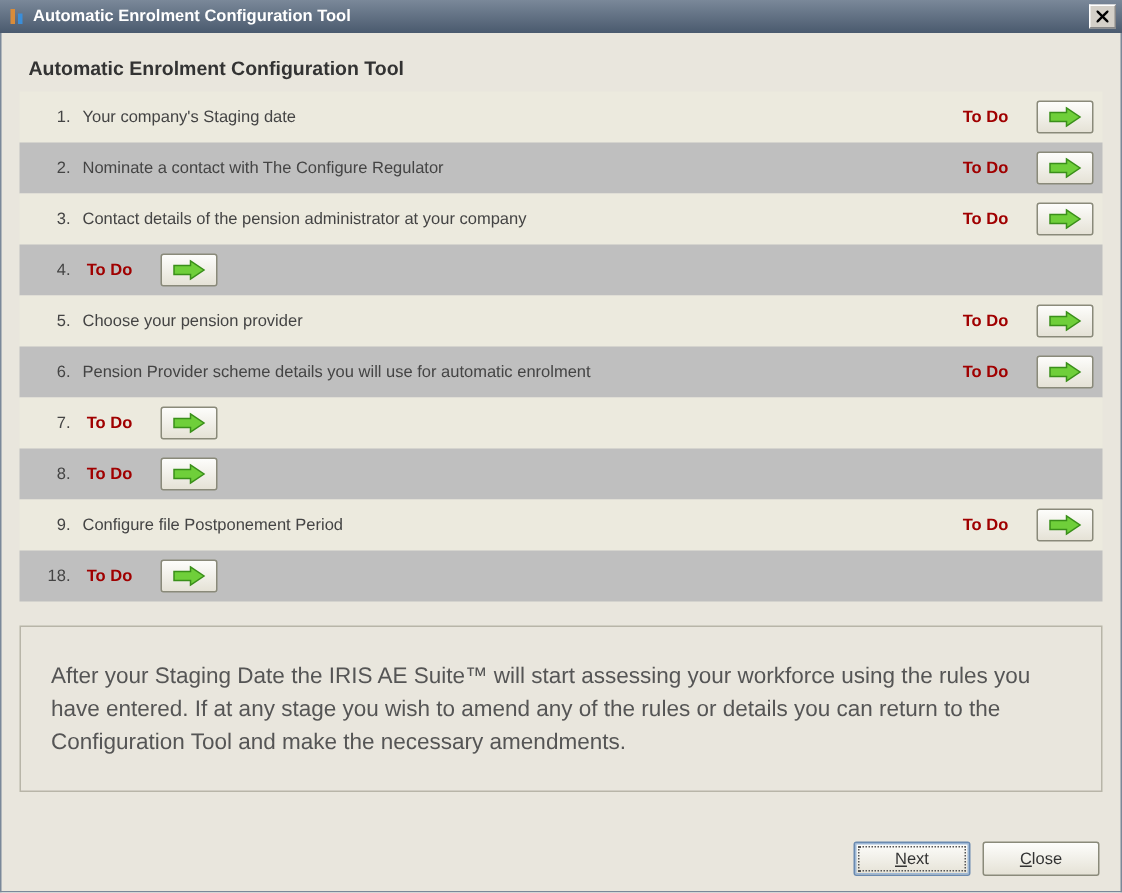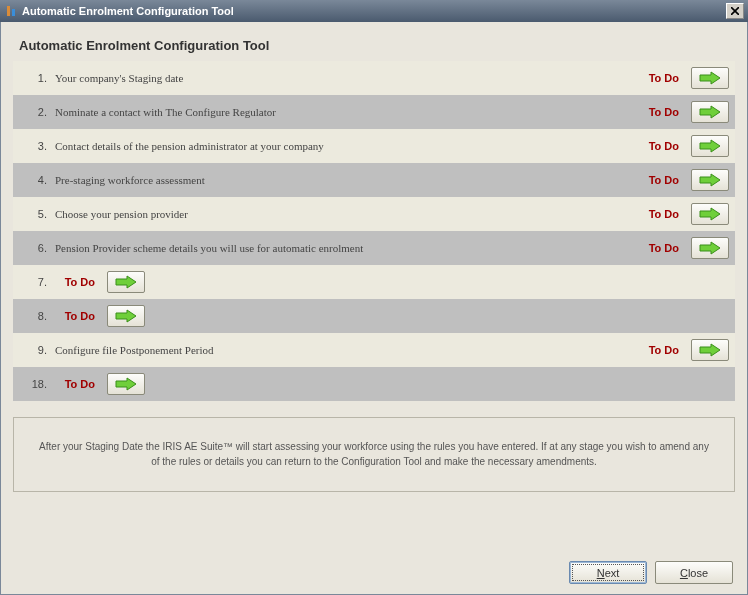--- a/index.html
+++ b/index.html
@@ -84,51 +84,50 @@
   .step-row.even { background: #bfbfbf; }
   .step-row.odd  { background: #eceade; }
   .step-num {
     width: 24px;
     text-align: right;
     padding-right: 4px;
   }
   .step-label {
     flex: 1;
     padding-left: 4px;
-    font-family: Liberation Serif, serif;
   }
   .step-status {
     color: #a00000;
     font-weight: bold;
     font-size: 11px;
     padding-right: 12px;
     width: 56px;
-    text-align: right;
+    text-align: center;
   }
   .arrow-btn {
     width: 38px;
     height: 22px;
     background: linear-gradient(to bottom, #fdfdfb 0%, #e5e2d6 100%);
     border: 1px solid #8a8a7a;
     border-radius: 2px;
     display: flex;
     align-items: center;
     justify-content: center;
     cursor: pointer;
   }
   .arrow-btn svg { display: block; }
   .info-panel {
     margin-top: 16px;
     border: 1px solid #b8b5a8;
     background: #e9e6dd;
     padding: 22px 20px;
-    font-size: 10px;
+    font-size: 15px;
     color: #555;
     line-height: 1.45;
-    text-align: center;
+    text-align: left;
   }
   .footer {
     position: absolute;
     bottom: 10px;
     right: 14px;
     display: flex;
     gap: 8px;
   }
   .btn {
     width: 78px;
@@ -207,21 +206,20 @@
         <div class="arrow-btn">
           <span>
             <svg width="22" height="14" viewBox="0 0 22 14">
   <polygon points="1,4 12,4 12,1 21,7 12,13 12,10 1,10" fill="#6fcf3a" stroke="#3a8f1a" stroke-width="1"></polygon>
 </svg>
           </span>
         </div>
       </div>
       <div class="step-row even">
         <div class="step-num">4.</div>
-        <div class="step-label">Pre-staging workforce assessment</div>
         <div class="step-status">To Do</div>
         <div class="arrow-btn">
           <span>
             <svg width="22" height="14" viewBox="0 0 22 14">
   <polygon points="1,4 12,4 12,1 21,7 12,13 12,10 1,10" fill="#6fcf3a" stroke="#3a8f1a" stroke-width="1"></polygon>
 </svg>
           </span>
         </div>
       </div>
       <div class="step-row odd">

